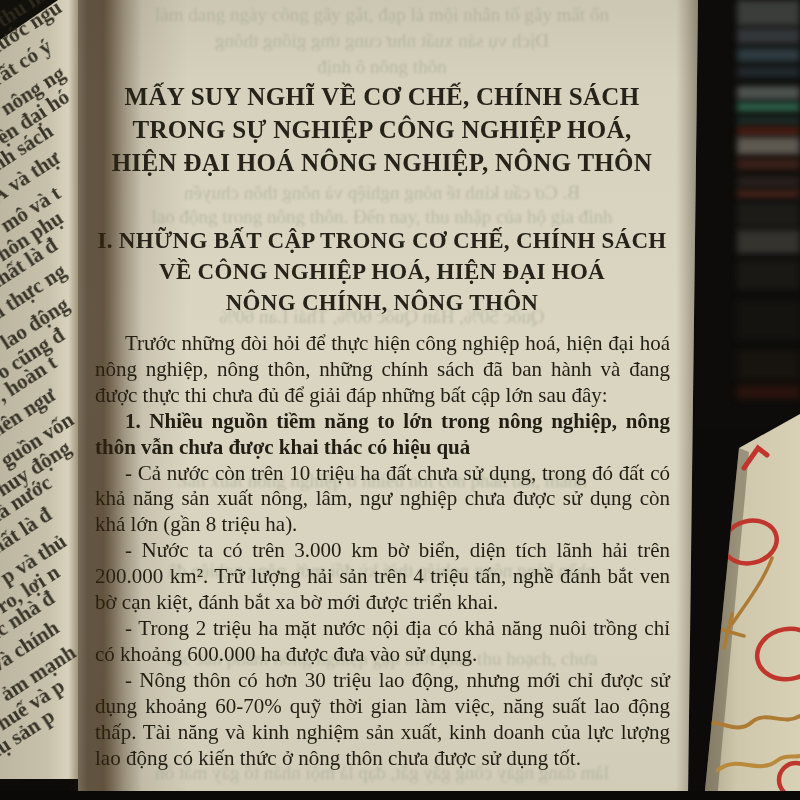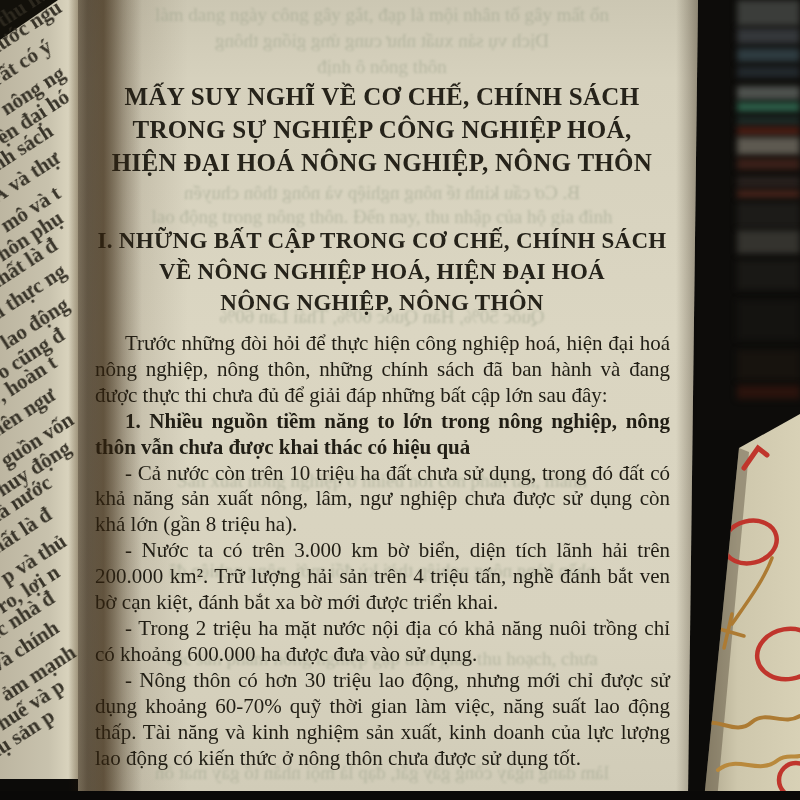--- a/index.html
+++ b/index.html
@@ -147,22 +147,22 @@
         <div class="ghost" style="top: 648px;">các sản phẩm nông nghiệp gặp thời gian thu hoạch, chưa</div>
         <div class="ghost mir" style="top: 762px;">làm dang ngày công gây gắt, đạp là mội nhân tố gây mất ổn</div>
       </div>
     <div class="tblock title" id="titleBlock">
         <div>MẤY SUY NGHĨ VỀ CƠ CHẾ, CHÍNH SÁCH</div>
         <div>TRONG SỰ NGHIỆP CÔNG NGHIỆP HOÁ,</div>
         <div>HIỆN ĐẠI HOÁ NÔNG NGHIỆP, NÔNG THÔN</div>
       </div>
     <div class="tblock heading" id="headingBlock">
         <div>I. NHỮNG BẤT CẬP TRONG CƠ CHẾ, CHÍNH SÁCH</div>
-        <div>VỀ NÔNG NGHIỆP HOÁ, HIỆN ĐẠI HOÁ</div>
-        <div>NÔNG NGHIỆP, NÔNG THÔN</div>
+        <div>VỀ CÔNG NGHIỆP HOÁ, HIỆN ĐẠI HOÁ</div>
+        <div>NÔNG CHÍNH, NÔNG THÔN</div>
       </div>
     <div class="body" id="bodyBlock">
         <p>Trước những đòi hỏi để thực hiện công nghiệp hoá, hiện đại hoá nông nghiệp, nông thôn, những chính sách đã ban hành và đang được thực thi chưa đủ để giải đáp những bất cập lớn sau đây:</p>
         <p class="bold">1. Nhiều nguồn tiềm năng to lớn trong nông nghiệp, nông thôn vẫn chưa được khai thác có hiệu quả</p>
         <p>- Cả nước còn trên 10 triệu ha đất chưa sử dụng, trong đó đất có khả năng sản xuất nông, lâm, ngư nghiệp chưa được sử dụng còn khá lớn (gần 8 triệu ha).</p>
         <p>- Nước ta có trên 3.000 km bờ biển, diện tích lãnh hải trên 200.000 km². Trữ lượng hải sản trên 4 triệu tấn, nghề đánh bắt ven bờ cạn kiệt, đánh bắt xa bờ mới được triển khai.</p>
         <p>- Trong 2 triệu ha mặt nước nội địa có khả năng nuôi trồng chỉ có khoảng 600.000 ha được đưa vào sử dụng.</p>
         <p>- Nông thôn có hơn 30 triệu lao động, nhưng mới chỉ được sử dụng khoảng 60-70% quỹ thời gian làm việc, năng suất lao động thấp. Tài năng và kinh nghiệm sản xuất, kinh doanh của lực lượng lao động có kiến thức ở nông thôn chưa được sử dụng tốt.</p>
       </div>
   </div>

